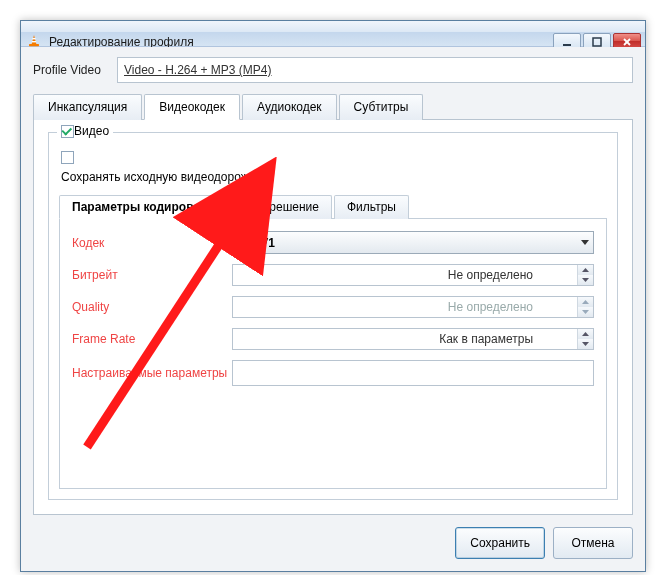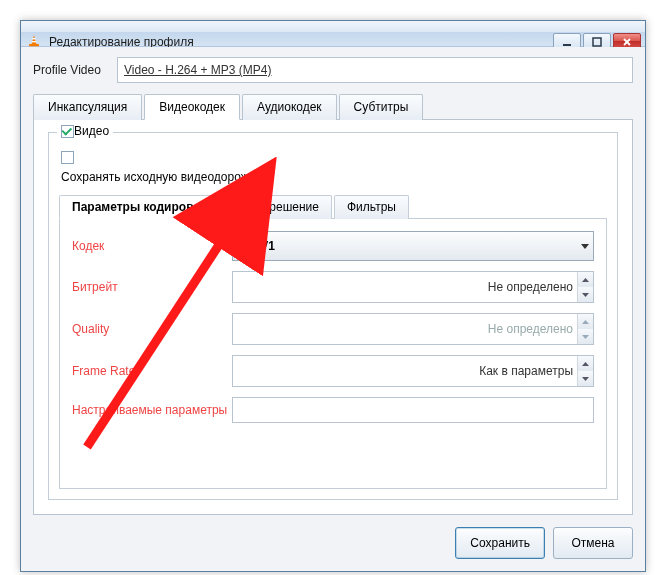--- a/index.html
+++ b/index.html
@@ -26,23 +26,23 @@
 .fieldset .legend { position:absolute; top:-9px; left:8px; background:#fff; padding: 0 4px; display:flex; align-items:center; }
 .chk { width:13px; height:13px; border:1px solid #8fa5bb; background:#fff; display:inline-flex; align-items:center; justify-content:center; }
 .chk.checked::after { content:""; width:7px; height:4px; border-left:2px solid #2a6; border-bottom:2px solid #2a6; transform:rotate(-45deg) translate(0px,-1px); }
 .chkrow { display:flex; align-items:flex-start; gap:6px; margin: 6px 0 10px 2px; flex-direction: column; }
 .subtabstrip { display:flex; border-bottom:1px solid #c3ced9; }
 .subtab { padding:4px 12px; border:1px solid #c3ced9; border-bottom:none; background:linear-gradient(to bottom,#fafcfe,#e7edf4); margin-right:2px; border-radius:2px 2px 0 0; font-size:12px; position:relative; top:1px; }
 .subtab.active { background:#fff; border-bottom:1px solid #fff;font-weight:bold; }
 .subpage { border:1px solid #c3ced9; border-top:none; padding: 12px; min-height: 270px; background:#fff; }
 .formrow { display:flex; align-items:center; margin-bottom:10px; }
 .formrow .flbl { width: 160px; font-size:12px; color:#ef4444; }
-.combo { flex:1; height:30px; border:1px solid #9baab8; background:linear-gradient(to bottom,#fcfdfe,#e3e9ef); display:flex; align-items:center; padding:0 4px 0 6px; font-size:12px; position:relative;font-weight:bold; }
+.combo { flex:1; height:23px; border:1px solid #9baab8; background:linear-gradient(to bottom,#fcfdfe,#e3e9ef); display:flex; align-items:center; padding:0 4px 0 6px; font-size:12px; position:relative;font-weight:bold; }
 .combo .caret { margin-left:auto; width:0; height:0; border-left:4px solid transparent; border-right:4px solid transparent; border-top:5px solid #333; }
-.spin { flex:1; height:32px; border:1px solid #b8c4d0; background:#fff; display:flex; align-items:center; padding:0 0 0 6px; font-size:12px; }
+.spin { flex:1; height:22px; border:1px solid #b8c4d0; background:#fff; display:flex; align-items:center; padding:0 0 0 6px; font-size:12px;gap:40px; }
 .spin .val { flex:1; text-align:right; color:#333; padding-right:4px; }
 .spin.disabled .val { color:#9aa; }
 .spin .btns { width:16px; height:100%; border-left:1px solid #cfd8e1; display:flex; flex-direction:column; }
 .spin .btns div { flex:1; display:flex; align-items:center; justify-content:center; background:linear-gradient(to bottom,#f6f9fc,#e2e9f0); }
 .spin .btns svg { display:block; }
 .dlgbtns { display:flex; justify-content:flex-end; gap:8px; margin-top:12px; }
 .btn { min-width:80px; height:32px; border:1px solid #9cb0c5; background:linear-gradient(to bottom,#fcfdfe,#e2eaf2); border-radius:3px; font-size:12px; display:flex; align-items:center; justify-content:center; padding:0 14px; }
 .btn.default { border-color:#3c7fb1; box-shadow: 0 0 0 1px rgba(60,127,177,0.25) inset; }
 .arrow-overlay { position:absolute; pointer-events:none; }
 .client-wrap { position:relative; }

